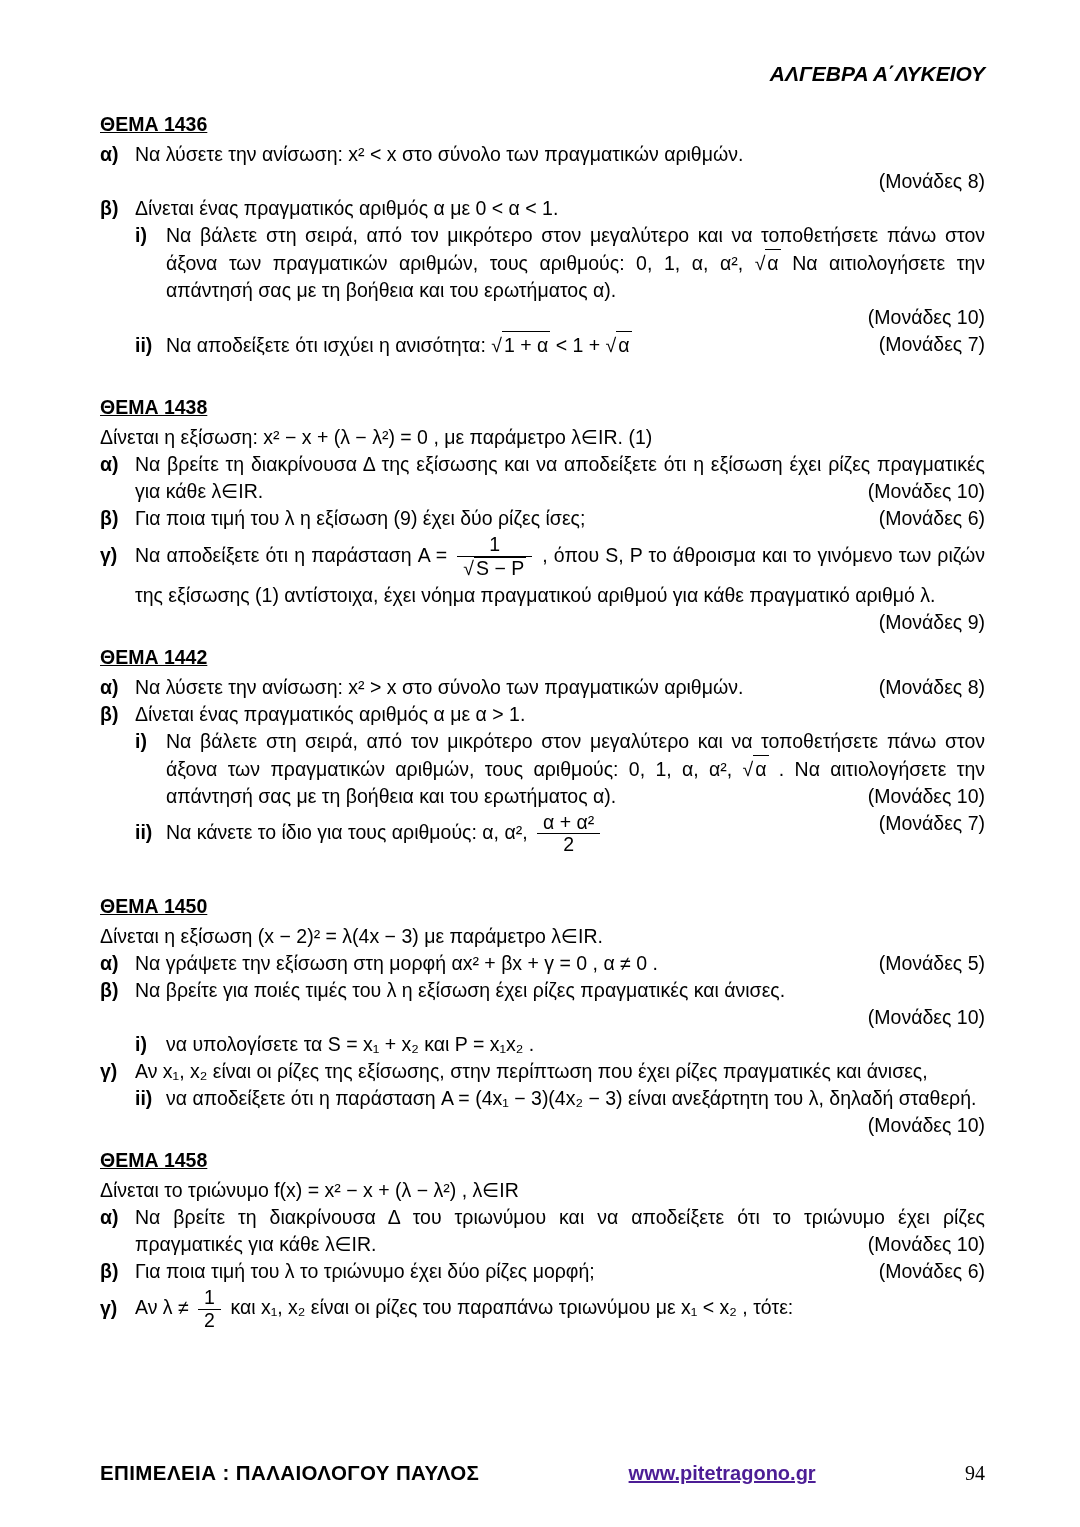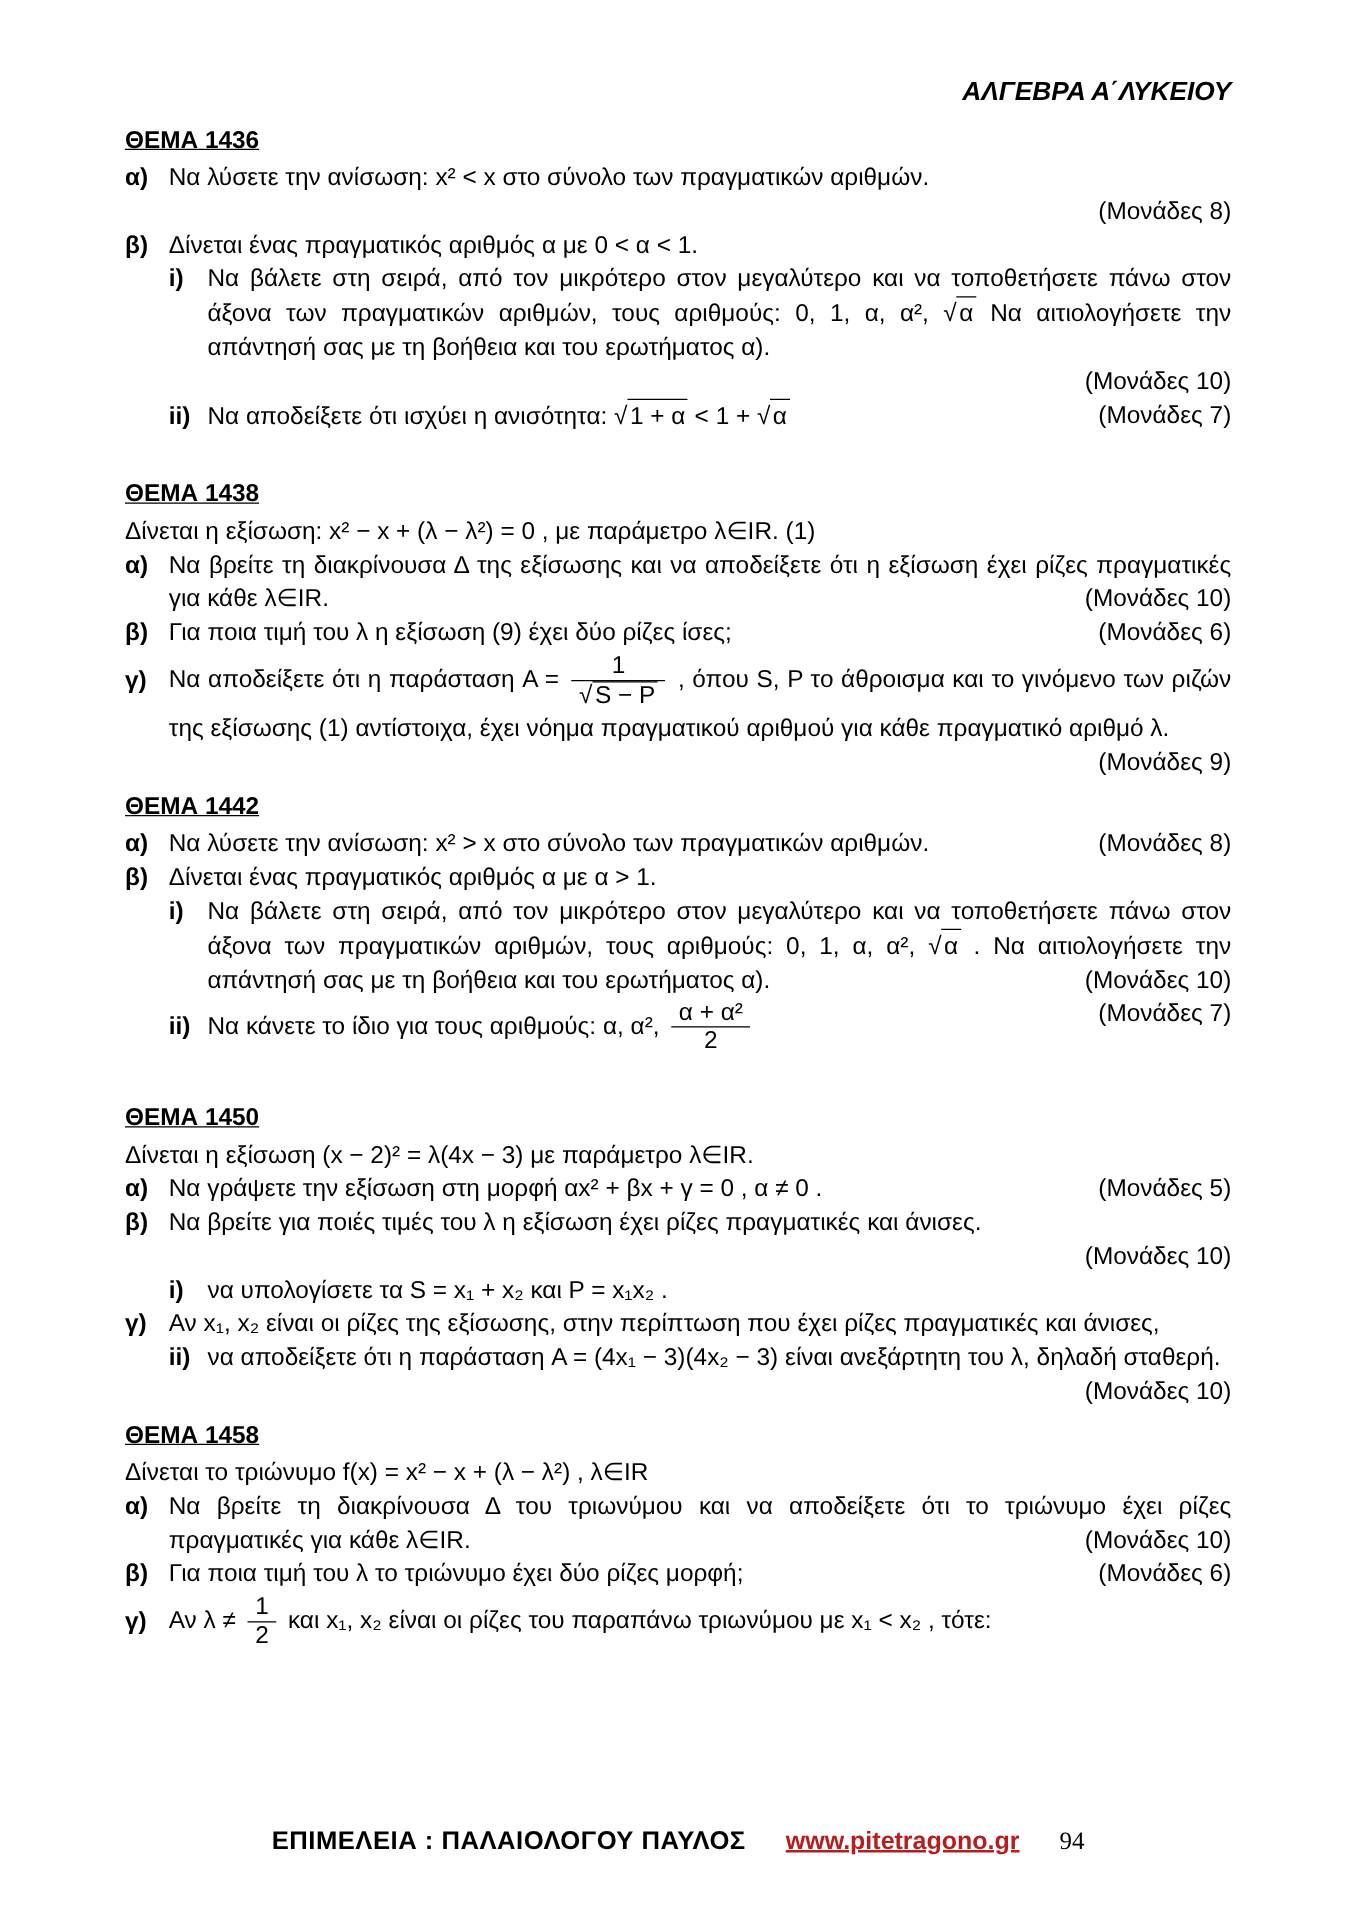--- a/index.html
+++ b/index.html
@@ -8,40 +8,40 @@
   .page {
     width: 1080px; min-height: 1527px; margin: 0 auto;
     padding: 60px 95px 40px 100px;
     font-family: "Liberation Sans", "DejaVu Sans", sans-serif;
     font-size: 19.5px; line-height: 27px; color: #000;
     display: flex; flex-direction: column; background: #fff;
   }
   .header { text-align: right; font-weight: 700; font-style: italic; font-size: 21px; }
   .content { }
   .theme { margin-top: 35px; }
-  .theme:first-child { margin-top: 12px; }
+  .theme:first-child { margin-top: 24px; }
   .theme-title { font-weight: 700; text-decoration: underline; margin-bottom: 3px; }
   .block { text-align: justify; }
   .lvl0 { padding-left: 0; }
   .lvl1 { padding-left: 35px; text-indent: -35px; }
   .lvl2 { padding-left: 66px; text-indent: -31px; }
   .lbl { display: inline-block; font-weight: 700; text-indent: 0; }
   .lvl1 > .lbl { width: 35px; }
   .lvl2 > .lbl { width: 31px; }
   .pts { float: right; text-indent: 0; padding-left: 10px; }
   .pts-line { text-align: right; }
   .sqrt { white-space: nowrap; }
   .rad { }
   .sq-c { display: inline-block; border-top: 1.4px solid #000; padding: 0 2px; text-indent: 0; }
   .frac { display: inline-block; vertical-align: middle; text-align: center; line-height: 1.12; margin: 2px 4px; text-indent: 0; }
   .frac .num, .frac .den { display: block; padding: 0 6px; }
   .frac .den { border-top: 1.5px solid #000; }
-  .footer { margin-top: auto; display: flex; justify-content: center; align-items: baseline; padding-top: 28px; gap: 32px; }
+  .footer { margin-top: auto; display: flex; justify-content: space-between; align-items: baseline; padding-top: 28px; gap: 32px; }
   .footer .editor { font-weight: 700; font-size: 20.5px; letter-spacing: 0.4px; }
-  .footer .link { font-weight: 700; font-size: 20px; color: #b91c1c; text-decoration: underline; }
+  .footer .link { font-weight: 700; font-size: 20px; color: #4c1d95; text-decoration: underline; }
   .footer .pageno { font-family: "Liberation Serif", "DejaVu Serif", serif; font-size: 20px; }
 </style>
 </head>
 <body>
 
 <div class="page">
 
   <div class="header">
     <span>ΑΛΓΕΒΡΑ Α΄ΛΥΚΕΙΟΥ</span>
   </div>

